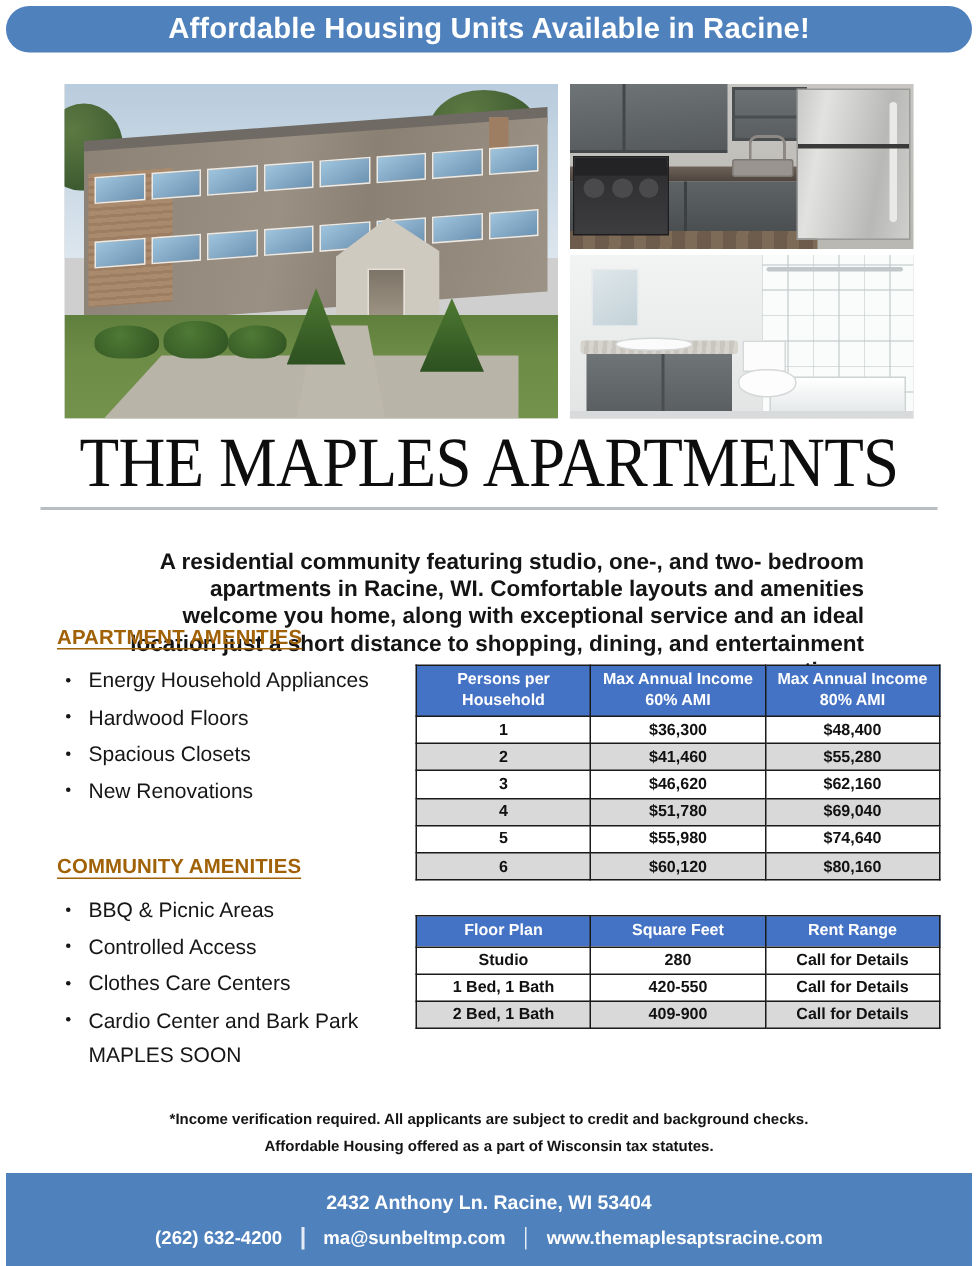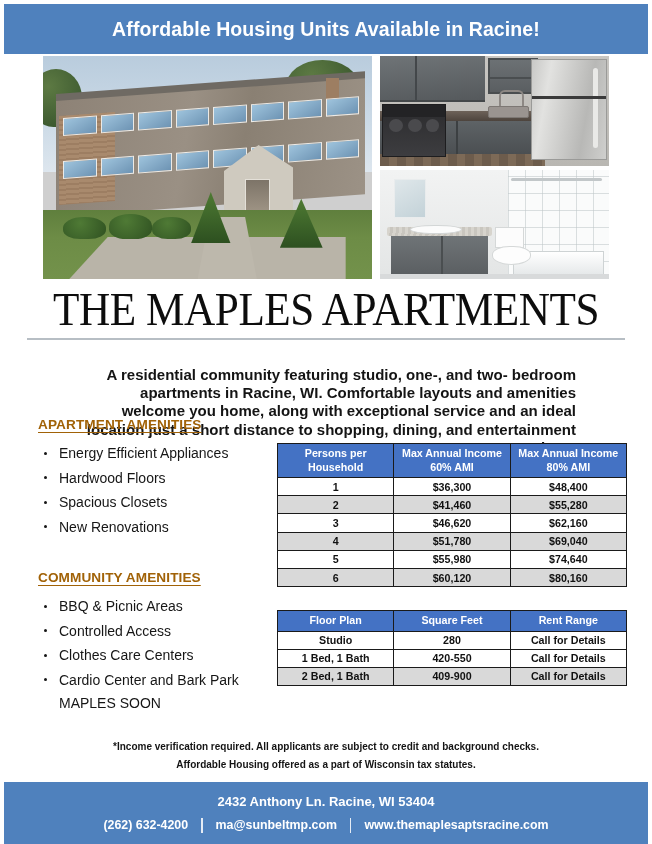--- a/index.html
+++ b/index.html
@@ -15,26 +15,27 @@
     overflow: hidden;
     position: relative;
   }
 
   
   .banner {
     position: absolute;
     left: 4px;
     top: 4px;
     width: 644px;
-    height: 50px;
+    height: 31px;
     background: #4F81BD;
     display: flex;
     align-items: center;
     justify-content: center;
     box-sizing: border-box;
+    border-radius: 19px;
   }
   .banner-title {
     color: #ffffff;
     font-size: 19.5px;
     font-weight: bold;
     letter-spacing: 0.1px;
     white-space: nowrap;
   }
 
   
@@ -503,21 +504,21 @@
 </div>
 
 <div class="main-title">THE MAPLES APARTMENTS</div>
 <div class="title-rule"></div>
 
 <div class="description">A residential community featuring studio, one-, and two- bedroom apartments in Racine, WI. Comfortable layouts and amenities welcome you home, along with exceptional service and an ideal location just a short distance to shopping, dining, and entertainment options.</div>
 
 <div class="amen-col amen-apartment">
   <div class="amen-heading">APARTMENT AMENITIES</div>
   <ul class="amen-list">
-    <li>Energy Efficient Appliances</li>
+    <li>Energy Household Appliances</li>
     <li>Hardwood Floors</li>
     <li>Spacious Closets</li>
     <li>New Renovations</li>
   </ul>
 </div>
 
 <div class="amen-col amen-community">
   <div class="amen-heading">COMMUNITY AMENITIES</div>
   <ul class="amen-list">
     <li>BBQ &amp; Picnic Areas</li>

